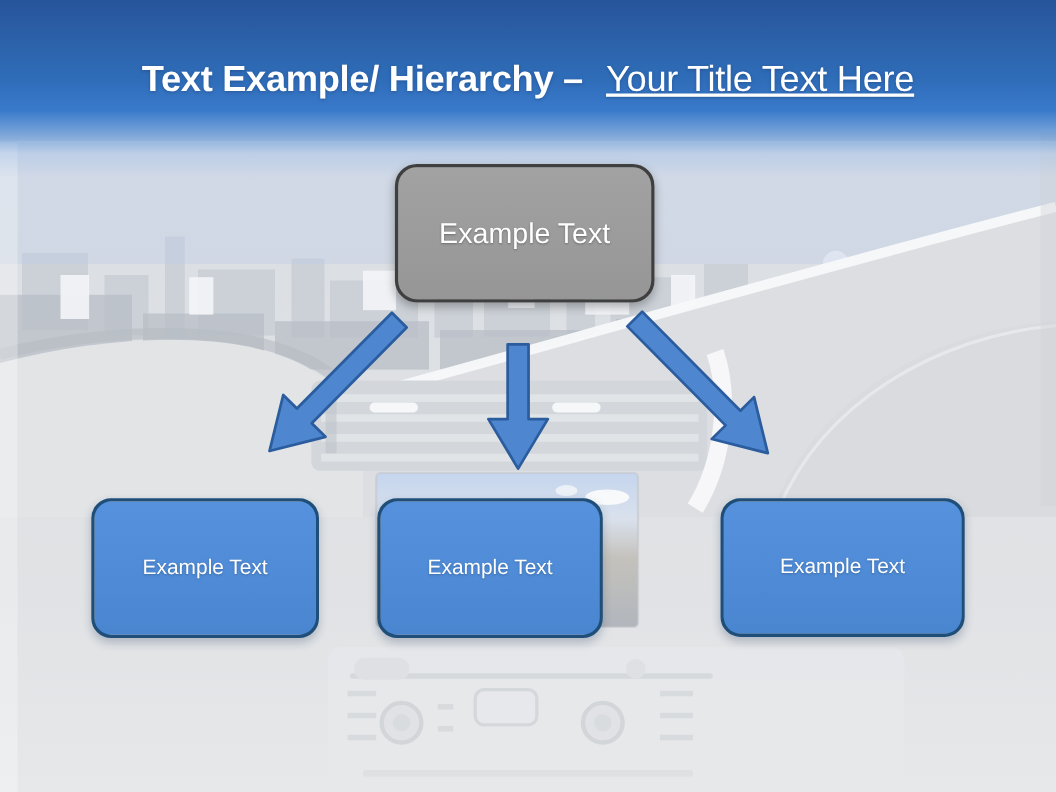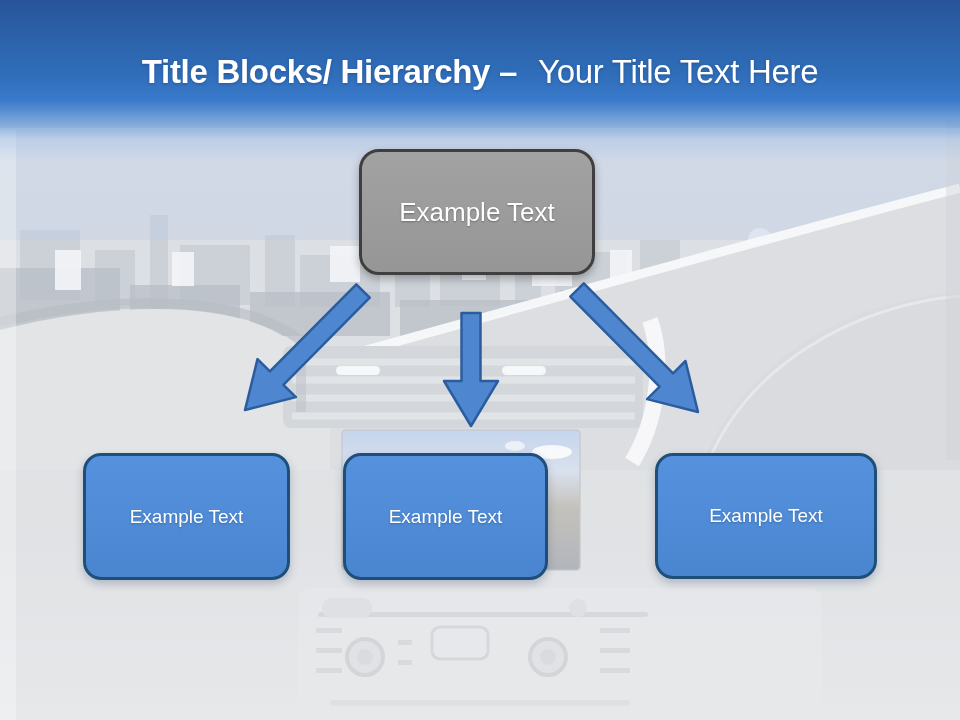--- a/index.html
+++ b/index.html
@@ -18,21 +18,21 @@
     pointer-events:none;
   }
   .title{
     position:absolute;left:0;top:50px;width:960px;
     text-align:center;color:#ffffff;font-size:33px;line-height:44px;
     letter-spacing:-0.3px;
     text-shadow:0 1px 3px rgba(20,40,80,0.35);
     white-space:nowrap;
   }
   .t-bold{font-weight:700;}
-  .t-rest{font-weight:400;margin-left:21px;}
+  .t-rest{font-weight:400;margin-left:21px;text-decoration:underline;}
   .arrows{position:absolute;left:0;top:0;z-index:3;}
   .node{
     position:absolute;z-index:4;display:flex;align-items:center;justify-content:center;
     color:#ffffff;text-align:left;
     text-shadow:0 1px 2px rgba(30,50,80,0.35);
   }
   .node.root{
     left:359px;top:149px;width:230px;height:120px;
     background:linear-gradient(180deg,#a2a2a2,#969696);
     border:3px solid #3f3f3f;border-radius:20px;
@@ -170,21 +170,21 @@
     </g>
 
     <rect x="0" y="130" width="16" height="590" fill="#ffffff" opacity="0.3"></rect>
     <rect x="946" y="120" width="14" height="340" fill="#b9bec5" opacity="0.4"></rect>
 
     <rect x="0" y="128" width="960" height="592" fill="#ffffff" opacity="0.32"></rect>
   </svg>
 
   <div class="header"></div>
   <div class="title" style="z-index:2;">
-    <span class="t-bold">Title Blocks/ Hierarchy –</span><span class="t-rest">Your Title Text Here</span>
+    <span class="t-bold">Text Example/ Hierarchy –</span><span class="t-rest">Your Title Text Here</span>
   </div>
 
   <svg class="arrows" width="960" height="720" viewBox="0 0 960 720">
     <g fill="#4e86cf" stroke="#2b5d9e" stroke-width="2.5" stroke-linejoin="round">
       <polygon points="356.3,284.3 269.9,371.4 257.5,359.1 245,410 295.9,397.1 283.4,384.8 369.7,297.7"></polygon>
       <polygon points="461.5,313 461.5,381 444,381 471,426 498,381 480.5,381 480.5,313"></polygon>
       <polygon points="570.3,296.7 659.6,386.7 647.1,399.1 698,412 685.5,361 673.1,373.4 583.8,283.3"></polygon>
     </g>
   </svg>
 

